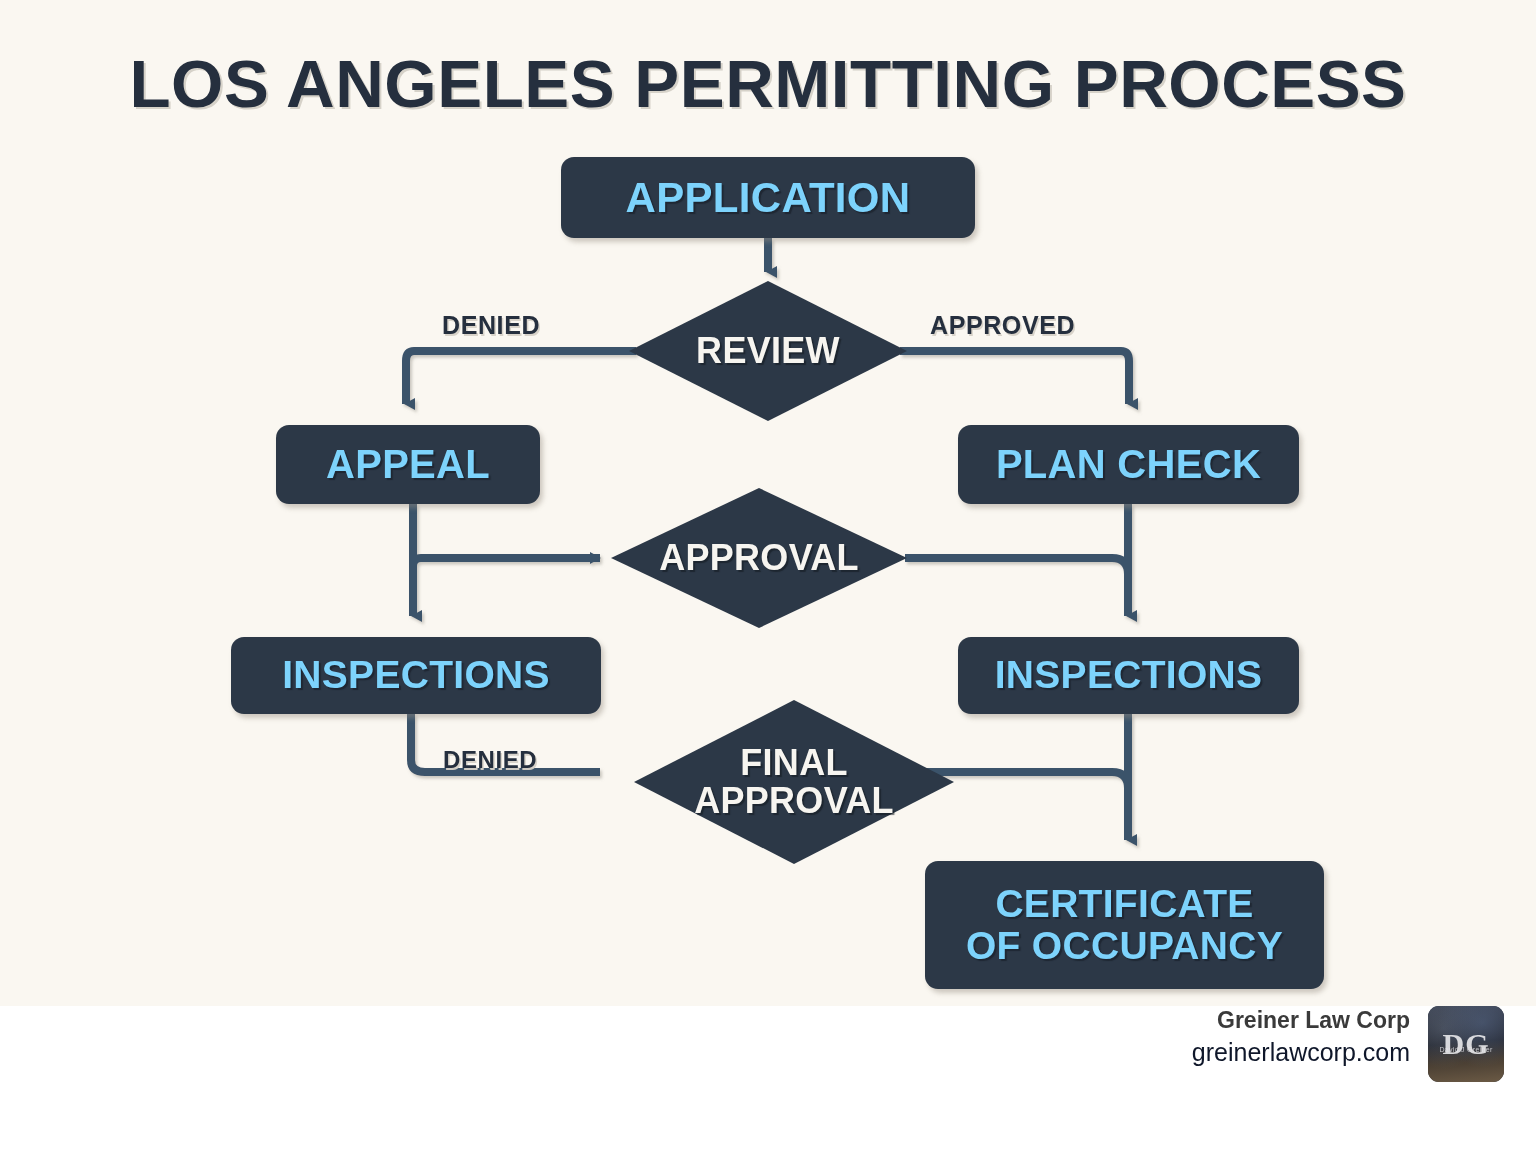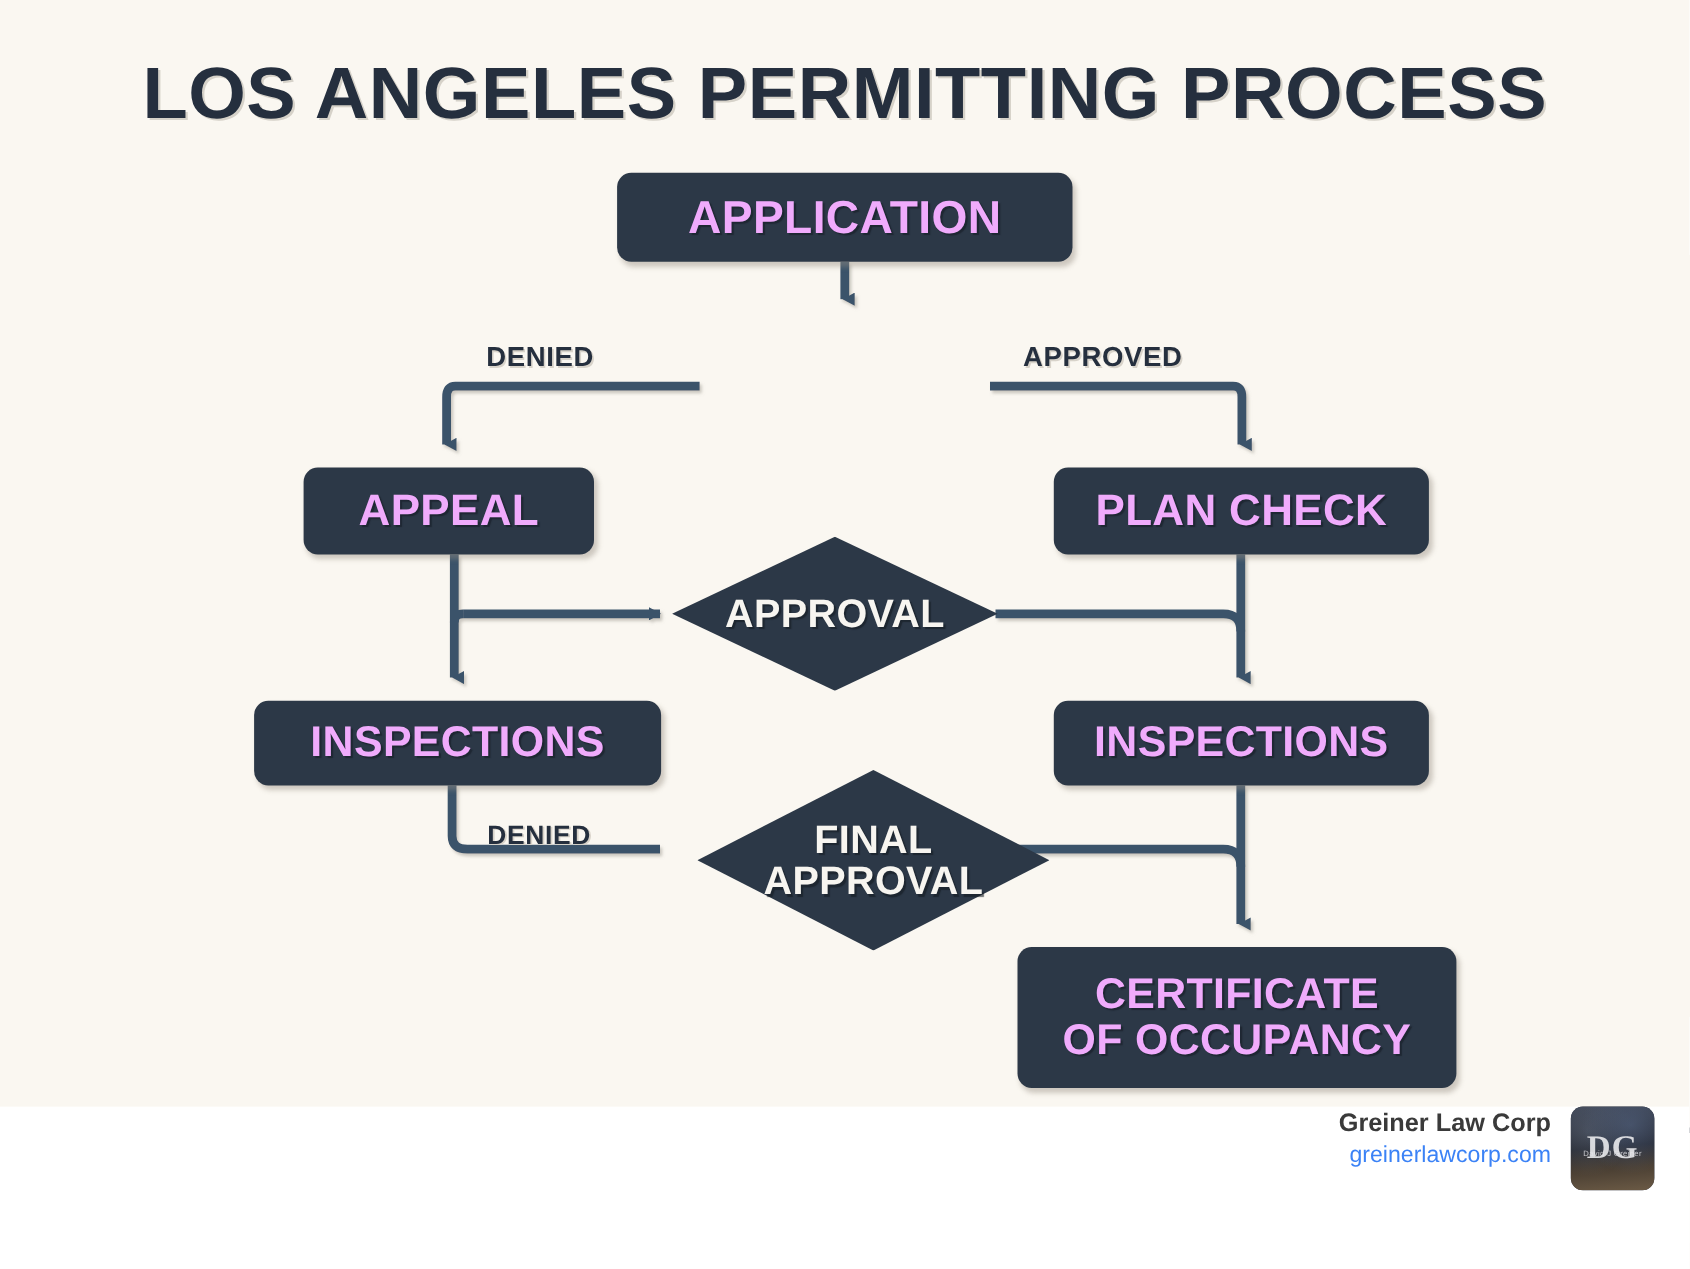--- a/index.html
+++ b/index.html
@@ -65,21 +65,21 @@
     display: flex;
     align-items: center;
     justify-content: center;
     text-align: center;
   }
 
   .box {
     background: #2c3847;
     border-radius: 13px;
     box-shadow: 3px 4px 5px rgba(150,143,131,0.45);
-    color: #f0abfc;
+    color: #7dd3fc;
     font-weight: bold;
     letter-spacing: 0.3px;
     line-height: 1.08;
     text-shadow: 2px 2px 1px rgba(20,26,34,0.55);
     padding: 0 14px;
   }
 
   .diamond-wrap {
     position: absolute;
     display: flex;
@@ -142,22 +142,22 @@
     text-align: right;
     margin-right: 18px;
   }
   #brand-name {
     font-size: 23px;
     font-weight: bold;
     color: #3a3a3a;
     line-height: 1.3;
   }
   #brand-url {
-    font-size: 21px;
-    color: #3b82f6;
+    font-size: 25px;
+    color: #0f172a;
     line-height: 1.35;
   }
   #logo {
     position: relative;
     width: 76px;
     height: 76px;
     border-radius: 11px;
     overflow: hidden;
     background: #2a2f3b;
     flex: none;
@@ -239,20 +239,26 @@
         <path d="M1128,714 L1128,840" marker-end="url(#arrow-down)"></path>
 
         <path d="M922,772 L1112,772 Q1128,772 1128,788"></path>
       </g>
     </svg>
 
     <div class="node box" style="left:561px; top:157px; width:414px; height:81px; font-size:42px;">
       <span>APPLICATION</span>
     </div>
 
+    <div class="diamond-wrap" style="left:629px; top:281px; width:278px; height:140px;">
+      <svg class="diamond-shape" viewBox="0 0 278 140" preserveAspectRatio="none">
+        <polygon points="139,0 278,70 139,140 0,70" fill="#2c3847"></polygon>
+      </svg>
+      <div class="diamond-label" style="font-size:36px;">REVIEW</div>
+    </div>
 
     <div class="node box" style="left:276px; top:425px; width:264px; height:79px; font-size:40px;">
       <span>APPEAL</span>
     </div>
 
     <div class="node box" style="left:958px; top:425px; width:341px; height:79px; font-size:40px;">
       <span>PLAN CHECK</span>
     </div>
 
     <div class="diamond-wrap" style="left:611px; top:488px; width:296px; height:140px;">

